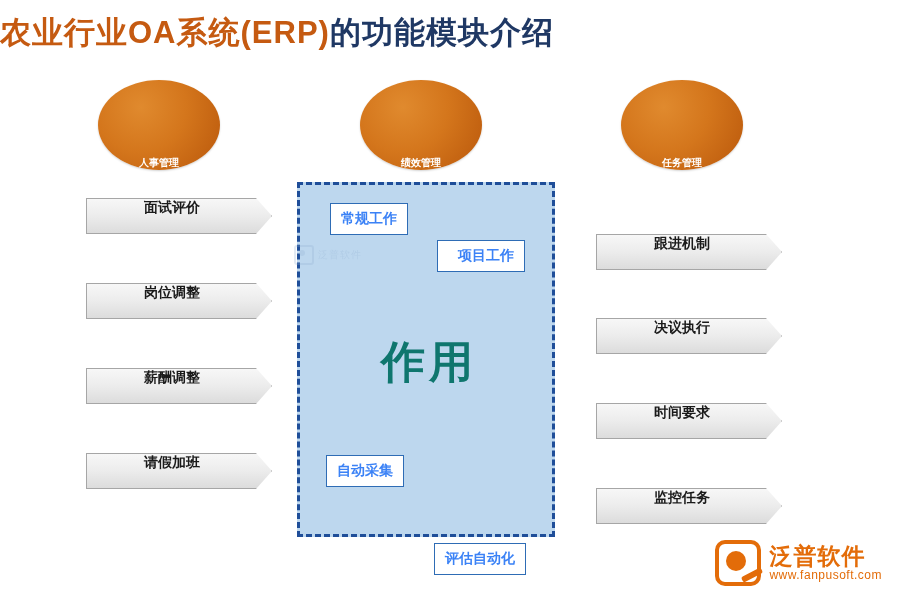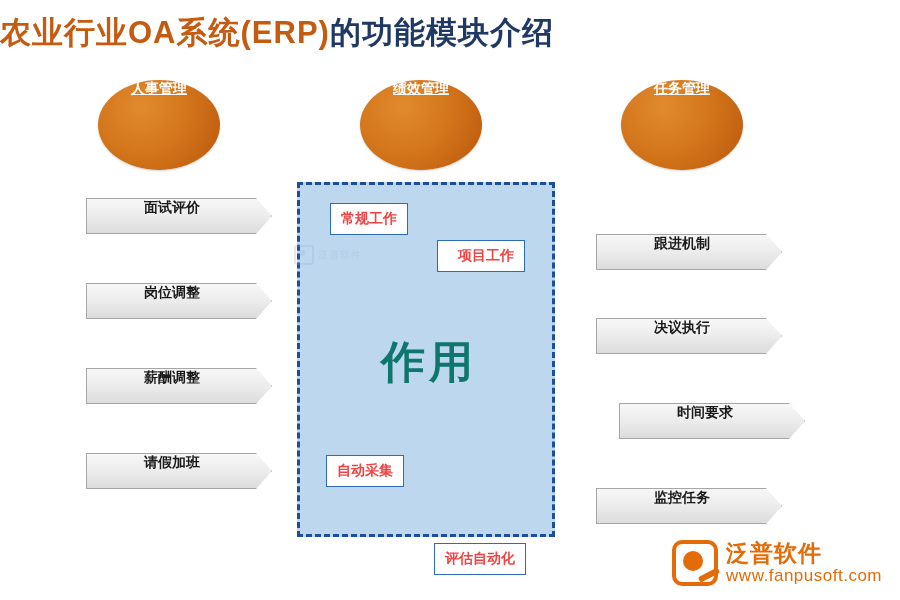--- a/index.html
+++ b/index.html
@@ -36,27 +36,26 @@
   .title .t-blue   { color: #1F3864; }
 
   
   .ellipse {
     position: absolute;
     width: 122px;
     height: 90px;
     border-radius: 50%;
     background: radial-gradient(circle at 35% 30%, #E08A2E 0%, #D4761C 45%, #B9570B 100%);
     color: #ffffff;
-    font-size: 14px;
-    font-weight: bold;
-    display: flex;
-    align-items: flex-start;
+    font-size: 10px;
+    font-weight: bold;
+    display: flex;
+    align-items: flex-end;
     justify-content: center;
     box-shadow: 0 1px 2px rgba(0,0,0,0.18);
-    text-decoration: underline;
   }
   #ellipse-hr   { left: 98px;  top: 80px; }
   #ellipse-perf { left: 360px; top: 80px; }
   #ellipse-task { left: 621px; top: 80px; }
 
   
   .chevron {
     position: absolute;
     width: 186px;
     height: 36px;
@@ -77,21 +76,21 @@
   .col-left  { left: 86px; }
   .col-right { left: 596px; }
 
   #chev-l0 { top: 198px; }
   #chev-l1 { top: 283px; }
   #chev-l2 { top: 368px; }
   #chev-l3 { top: 453px; }
 
   #chev-r0 { top: 234px; }
   #chev-r1 { top: 318px; }
-  #chev-r2 { top: 403px; margin-left: 23px; }
+  #chev-r2 { top: 403px; }
   #chev-r3 { top: 488px; }
 
   
   .center-panel {
     position: absolute;
     left: 297px;
     top: 182px;
     width: 258px;
     height: 355px;
     background: #BDD7EE;
@@ -109,21 +108,21 @@
     color: #0f766e;
     letter-spacing: 4px;
   }
 
   .tagbox {
     position: absolute;
     background: #ffffff;
     border: 1px solid #2E6CB5;
     font-size: 14px;
     font-weight: bold;
-    color: #ef4444;
+    color: #3b82f6;
     padding: 6px 10px;
     box-sizing: border-box;
     white-space: nowrap;
   }
   #tag-0 { left: 30px;  top: 18px; }
   #tag-1 { left: 137px; top: 55px; padding-left: 20px; }
   #tag-2 { left: 26px;  top: 270px; }
   #tag-3 { left: 134px; top: 310px; margin-top: 48px; }
 
   
@@ -196,21 +195,21 @@
     border-radius: 2px;
   }
   .brand-text { line-height: 1.15; }
   .brand-name {
     font-size: 23px;
     font-weight: bold;
     color: #E36C09;
     letter-spacing: 1px;
   }
   .brand-url {
-    font-size: 17px;
+    font-size: 12px;
     color: #E36C09;
     letter-spacing: 0.5px;
   }
 </style>
 </head>
 <body>
 
 <div class="canvas">
 
   <div class="title">

